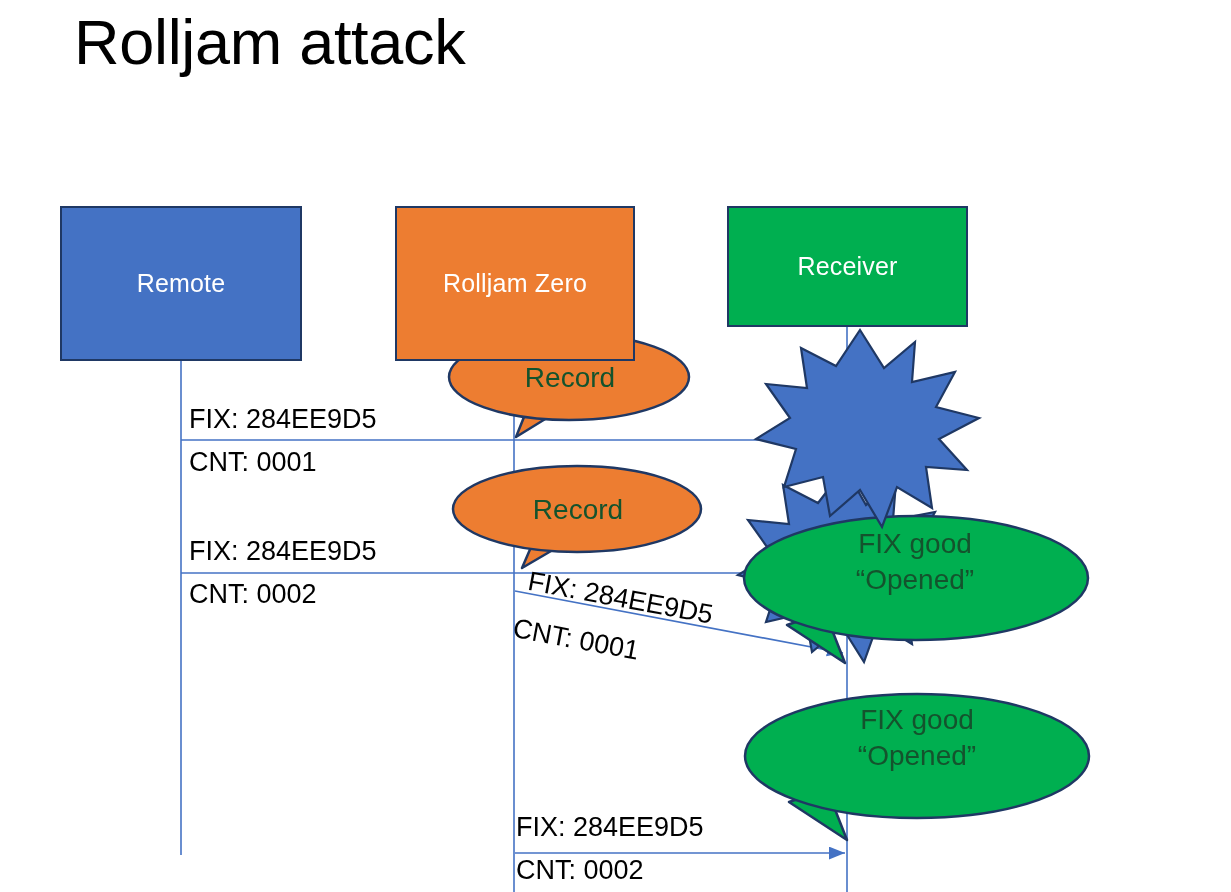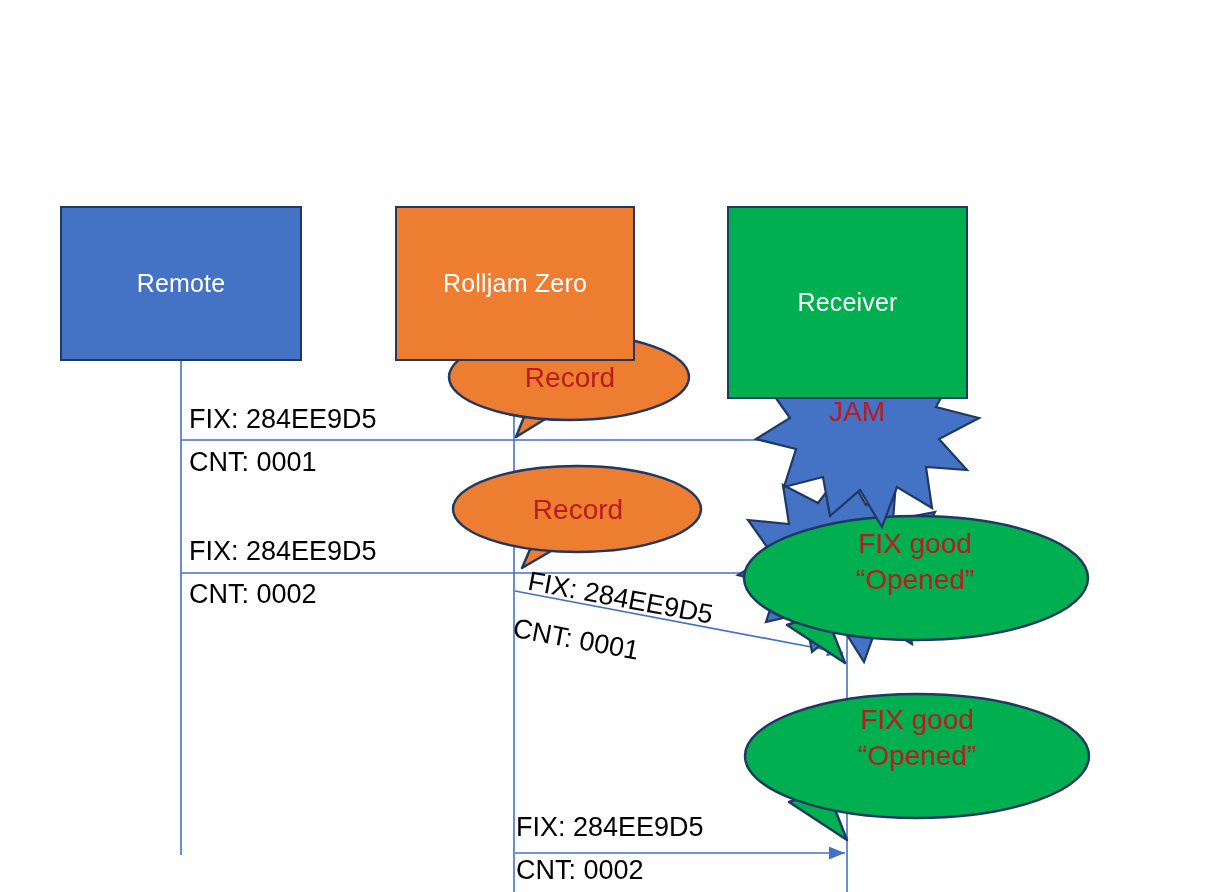--- a/index.html
+++ b/index.html
@@ -48,21 +48,21 @@
     align-items: center;
     justify-content: center;
     color: #ffffff;
     font-size: 25px;
     font-weight: 400;
     letter-spacing: 0.2px;
     margin-top: 40px;
   }
   .actor-remote   { left: 60px;  top: 166px; width: 242px; height: 155px; background: #4472C4; }
   .actor-flipper  { left: 395px; top: 166px; width: 240px; height: 155px; background: #ED7D31; }
-  .actor-receiver { left: 727px; top: 166px; width: 241px; height: 193px; background: #00AF50; }
+  .actor-receiver { left: 727px; top: 166px; width: 241px; height: 121px; background: #00AF50; }
 
   
   .msg-label {
     position: absolute;
     font-size: 27px;
     color: #000000;
     white-space: nowrap;
     line-height: 1.0;
   }
   .msg-slanted {
@@ -70,21 +70,21 @@
     font-size: 27px;
     color: #000000;
     white-space: nowrap;
     transform-origin: 0 0;
     transform: rotate(10.5deg);
   }
 
   
   .callout-text {
     position: absolute;
-    color: #b91c1c;
+    color: #14532d;
     text-align: center;
     white-space: nowrap;
     line-height: 1.28;
     pointer-events: none;
   }
   .callout-record-1 { left: 470px; top: 360px; width: 200px; font-size: 28px; }
   .callout-record-2 { left: 478px; top: 492px; width: 200px; font-size: 28px; }
   .callout-jam      { left: 792px; top: 394px; width: 130px; font-size: 28px; }
   .callout-good-1   { left: 790px; top: 526px; width: 250px; font-size: 28px; }
   .callout-good-2   { left: 792px; top: 702px; width: 250px; font-size: 28px; }
@@ -135,20 +135,21 @@
       <path d="M522,568 L541,524 L575,537 Z" fill="#ED7D31" stroke="#1F3864" stroke-width="2.5" stroke-linejoin="round"></path>
       <ellipse cx="577" cy="509" rx="124" ry="43" fill="#ED7D31" stroke="#1F3864" stroke-width="2.5"></ellipse>
     </g>
 
     <g>
       <path d="M847,840 L827,789 L789,802 Z" fill="#00AF50" stroke="#1F3864" stroke-width="2.5" stroke-linejoin="round"></path>
       <ellipse cx="917" cy="756" rx="172" ry="62" fill="#00AF50" stroke="#1F3864" stroke-width="2.5"></ellipse>
     </g>
   </svg>
 
+  <div class="slide-title">Rolljam attack</div>
 
   <div class="actor-box actor-remote">
     <span>Remote</span>
   </div>
   <div class="actor-box actor-flipper">
     <span>Rolljam Zero</span>
   </div>
   <div class="actor-box actor-receiver">
     <span>Receiver</span>
   </div>
@@ -160,21 +161,20 @@
   <div class="msg-label" style="left:189px; top:581px;">CNT: 0002</div>
 
   <div class="msg-slanted" style="left:531px; top:566px;">FIX: 284EE9D5</div>
   <div class="msg-slanted" style="left:516px; top:613px;">CNT: 0001</div>
 
   <div class="msg-label" style="left:516px; top:814px;">FIX: 284EE9D5</div>
   <div class="msg-label" style="left:516px; top:857px;">CNT: 0002</div>
 
   <div class="callout-text callout-record-1">Record</div>
   <div class="callout-text callout-record-2">Record</div>
-  <div class="callout-text callout-jam">JAM</div>
 
   <div class="callout-text callout-good-1">
     <div>FIX good</div>
     <div>“Opened”</div>
   </div>
 
   <div class="callout-text callout-good-2">
     <div>FIX good</div>
     <div>“Opened”</div>
   </div>

